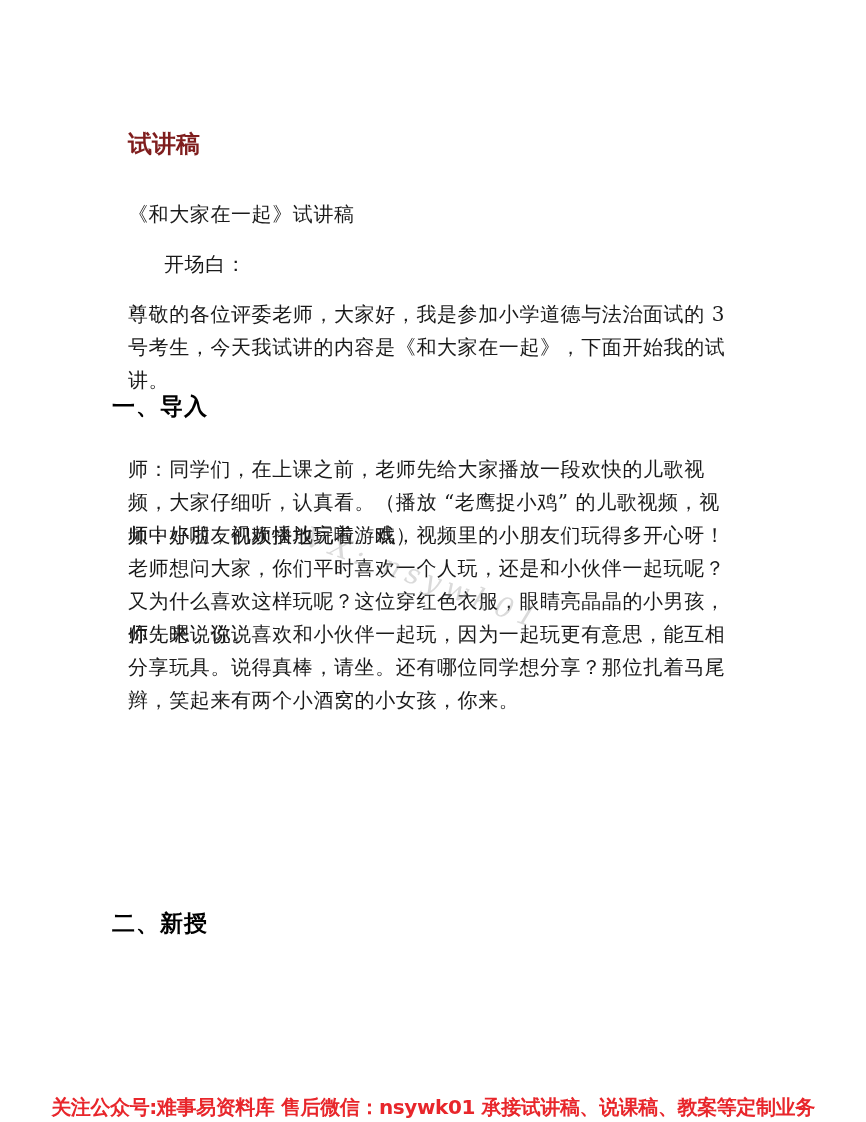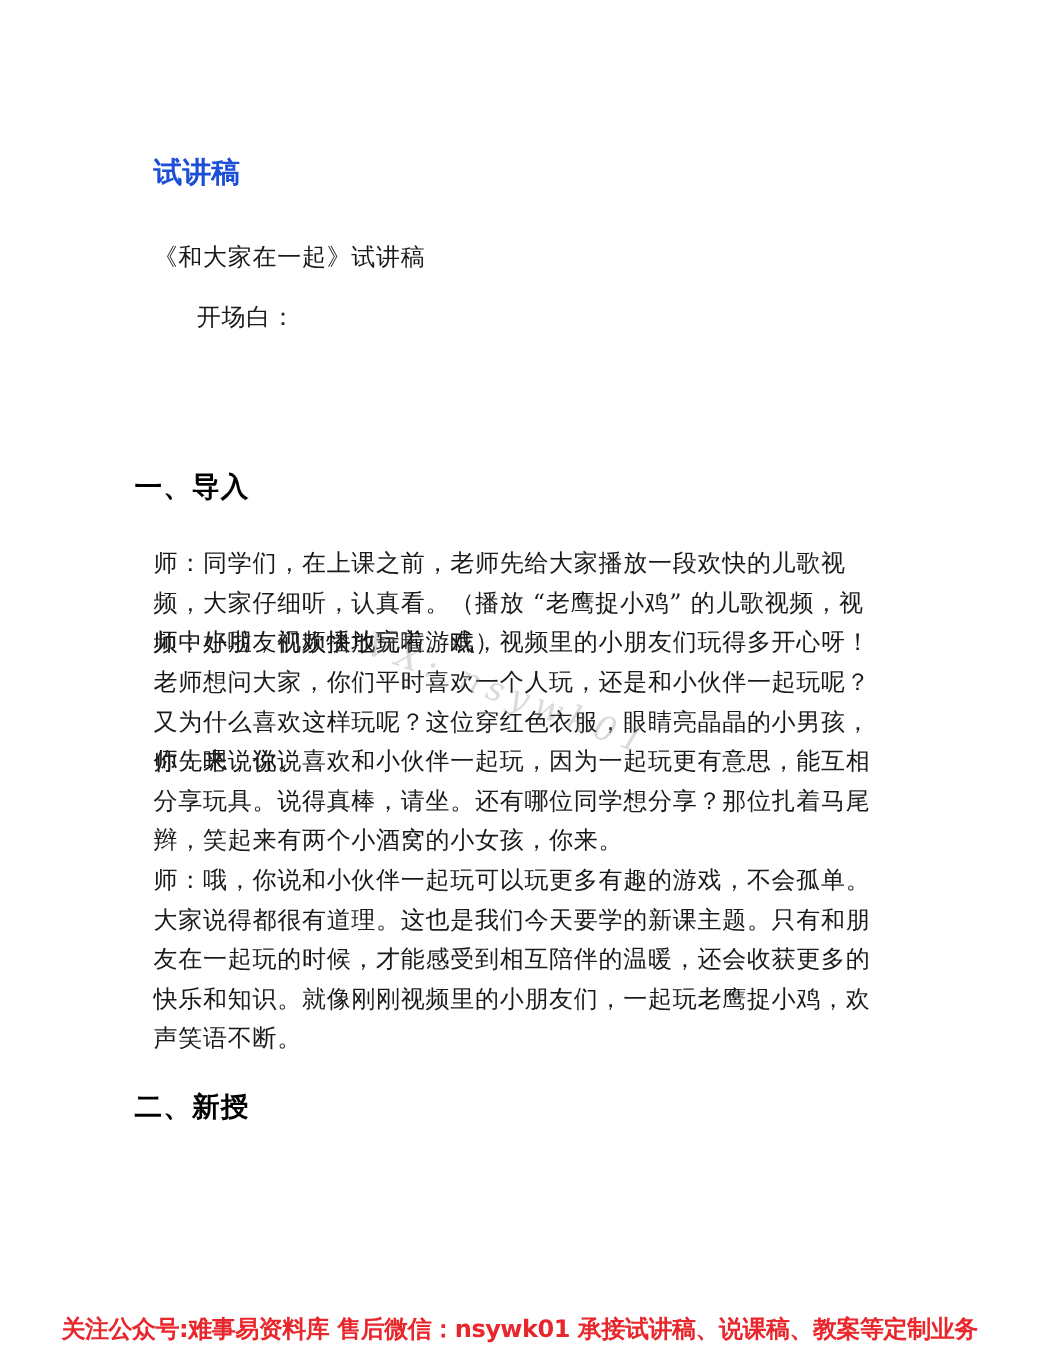--- a/index.html
+++ b/index.html
@@ -23,21 +23,21 @@
   }
   .doc-title {
     position: absolute;
     left: 128px;
     top: 127px;
     margin: 0;
     font-family: "DejaVu Sans", "Liberation Sans", sans-serif;
     font-weight: bold;
     font-size: 24px;
     line-height: 34px;
-    color: #1d4ed8;
+    color: #7f1d1d;
   }
   .para {
     position: absolute;
     left: 128px;
     width: 612px;
     margin: 0;
     font-size: 20px;
     line-height: 33px;
     color: #1a1a1a;
     letter-spacing: 0.6px;
@@ -86,27 +86,27 @@
 <body>
 
 <div class="page">
 
   <h1 class="doc-title">试讲稿</h1>
 
   <p class="para" style="top:198px;">《和大家在一起》试讲稿</p>
 
   <p class="para" style="top:248px;margin-left:36px;">开场白：</p>
 
+  <p class="para" style="top:298px;">尊敬的各位评委老师，大家好，我是参加小学道德与法治面试的 3 号考生，今天我试讲的内容是《和大家在一起》，下面开始我的试讲。</p>
 
   <h2 class="section-heading" style="top:389px;">一、导入</h2>
 
   <p class="para" style="top:453px;">师：同学们，在上课之前，老师先给大家播放一段欢快的儿歌视频，大家仔细听，认真看。（播放 “老鹰捉小鸡” 的儿歌视频，视频中小朋友们欢快地玩着游戏）</p>
   <p class="para" style="top:519px;">师：好啦，视频播放完啦。瞧，视频里的小朋友们玩得多开心呀！老师想问大家，你们平时喜欢一个人玩，还是和小伙伴一起玩呢？又为什么喜欢这样玩呢？这位穿红色衣服，眼睛亮晶晶的小男孩，你先来说说。</p>
   <p class="para" style="top:618px;">师：嗯，你说喜欢和小伙伴一起玩，因为一起玩更有意思，能互相分享玩具。说得真棒，请坐。还有哪位同学想分享？那位扎着马尾辫，笑起来有两个小酒窝的小女孩，你来。</p>
-  <p class="para" style="top:717px;">师：哦，你说和小伙伴一起玩可以玩更多有趣的游戏，不会孤单。大家说得都很有道理。这也是我们今天要学的新课主题。只有和朋友在一起玩的时候，才能感受到相互陪伴的温暖，还会收获更多的快乐和知识。就像刚刚视频里的小朋友们，一起玩老鹰捉小鸡，欢声笑语不断。</p>
 
   <h2 class="section-heading" style="top:906px;">二、新授</h2>
 
   <div class="watermark">VX: nsywk01</div>
 
   <div class="footer-banner" style="color:#e8262b;">关注公众号:难事易资料库  售后微信：nsywk01  承接试讲稿、说课稿、教案等定制业务</div>
 
 </div>
 
 </body></html>

